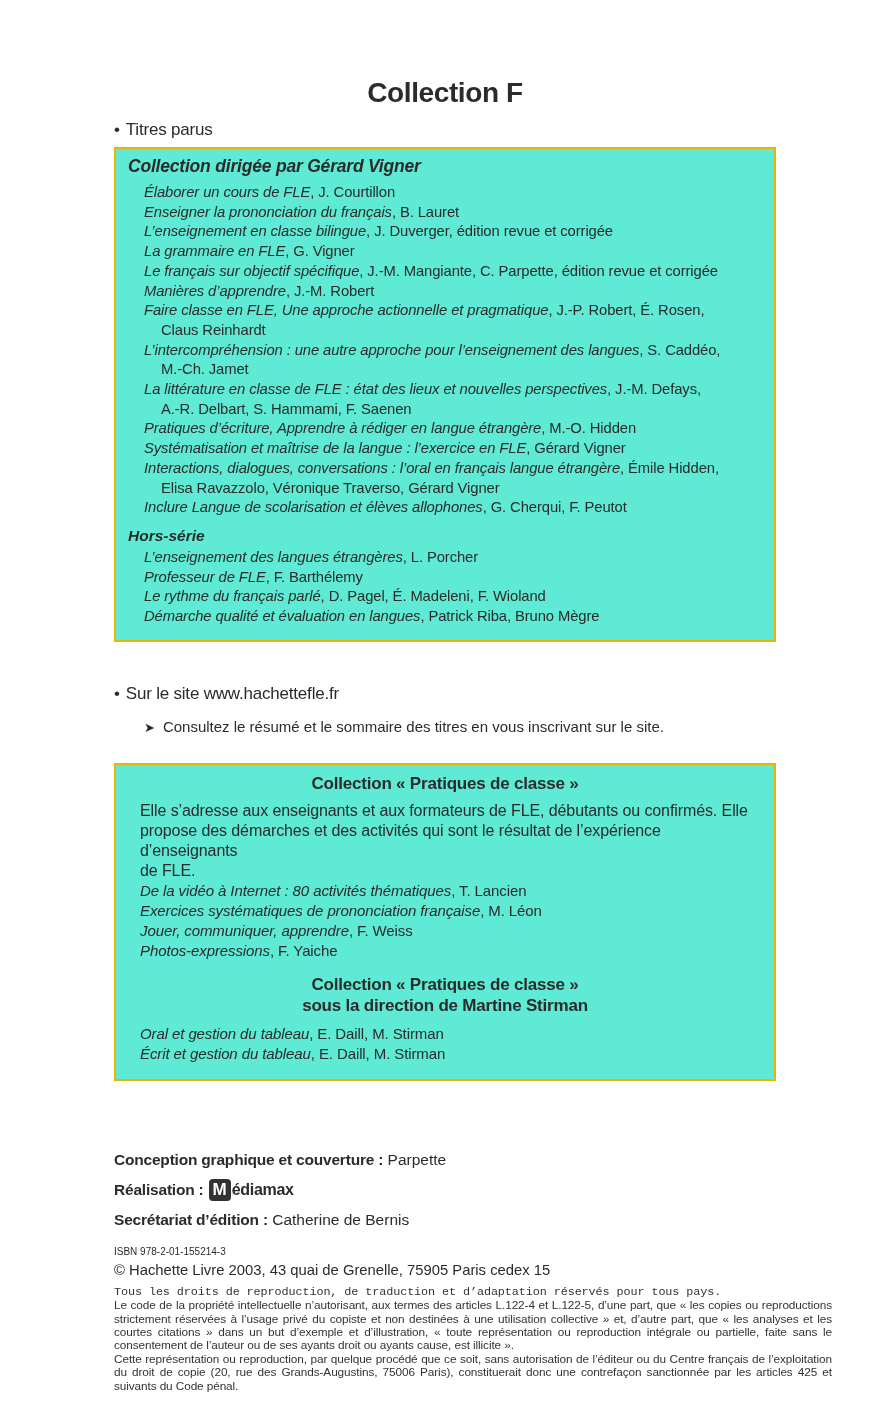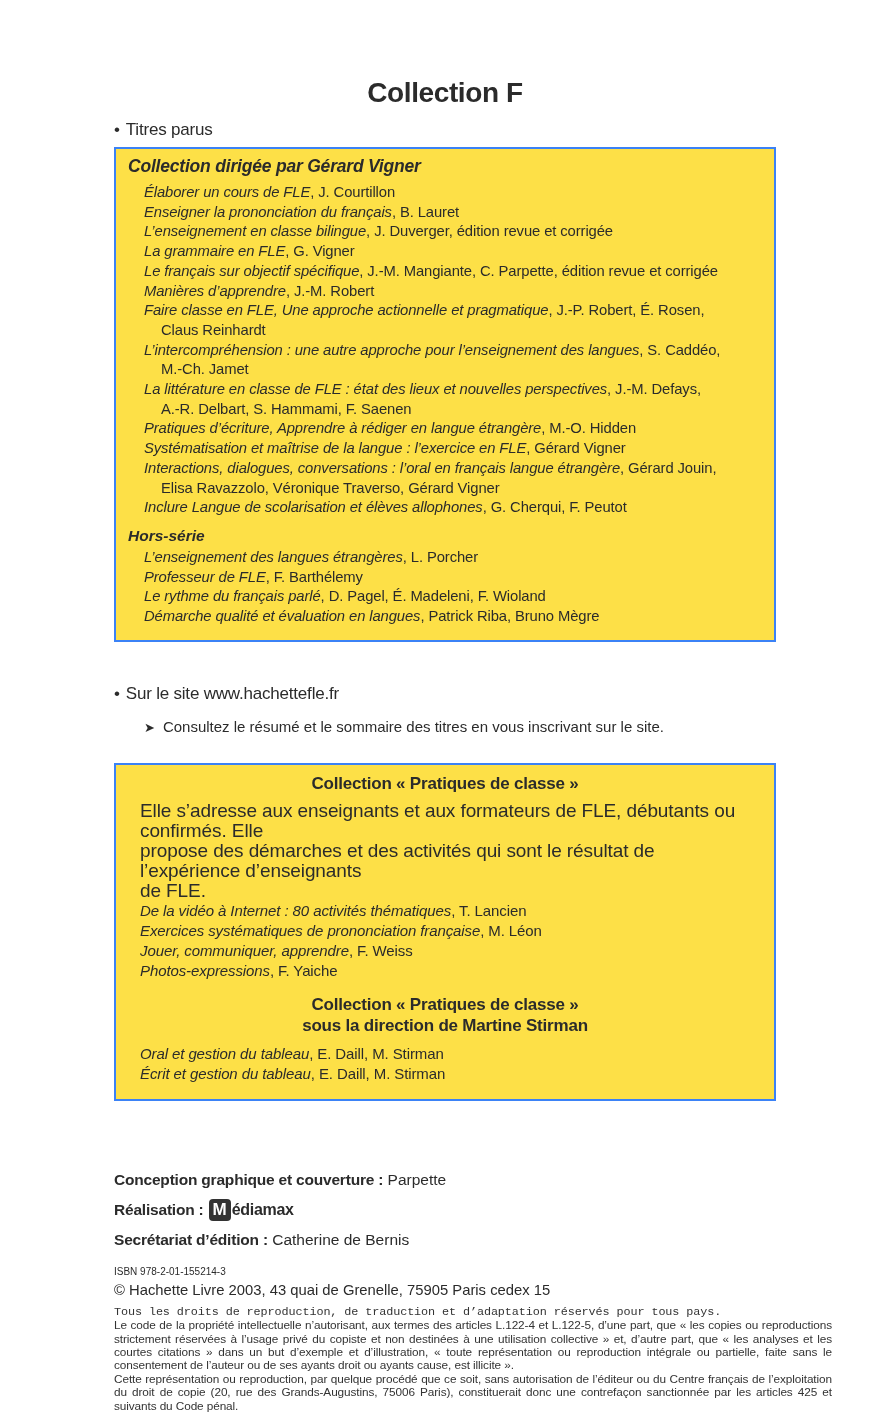--- a/index.html
+++ b/index.html
@@ -20,22 +20,22 @@
   }
 
   .bullet-heading {
     margin-top: 12px;
     font-size: 17px; font-weight: normal;
     letter-spacing: -0.2px;
   }
   .bullet { margin-right: 6px; }
 
   .frame {
-    border: 2px solid #3b82f6;
-    background: #fde047;
+    border: 2px solid #eab308;
+    background: #5eead4;
   }
   .box1 { margin-top: 7px; padding: 7px 12px 13px 12px; }
 
   .series-heading {
     margin: 0;
     font-size: 17.5px; font-weight: bold; font-style: italic;
     letter-spacing: -0.2px;
   }
   .hors-heading {
     margin: 9px 0 0 0;
@@ -56,21 +56,21 @@
     font-size: 15px;
   }
   .arrow-icon { margin-right: 8px; font-size: 13px; }
 
   .box2 { margin-top: 28px; padding: 9px 24px 15px 24px; }
   .box2-heading {
     margin: 0; text-align: center;
     font-size: 17px; font-weight: bold;
     letter-spacing: -0.2px;
   }
-  .desc { margin-top: 7px; font-size: 19px; line-height: 20px; letter-spacing: -0.1px; }
+  .desc { margin-top: 7px; font-size: 16px; line-height: 20px; letter-spacing: -0.1px; }
   .plist { margin-top: 0; font-size: 15px; line-height: 20px; letter-spacing: -0.1px; }
   .sub-heading {
     margin: 13px 0 8px 0; text-align: center;
     font-size: 17px; font-weight: bold; line-height: 21px;
     letter-spacing: -0.2px;
   }
 
   .credits { margin-top: 70px; font-size: 15.5px; }
   .credit-line { margin-bottom: 10px; }
   .credit-label { font-weight: bold; letter-spacing: -0.2px; }
@@ -111,21 +111,21 @@
       <div class="entry"><span class="it">Enseigner la prononciation du français</span><span>, B. Lauret</span></div>
       <div class="entry"><span class="it">L’enseignement en classe bilingue</span><span>, J. Duverger, édition revue et corrigée</span></div>
       <div class="entry"><span class="it">La grammaire en FLE</span><span>, G. Vigner</span></div>
       <div class="entry"><span class="it">Le français sur objectif spécifique</span><span>, J.-M. Mangiante, C. Parpette, édition revue et corrigée</span></div>
       <div class="entry"><span class="it">Manières d’apprendre</span><span>, J.-M. Robert</span></div>
       <div class="entry"><span class="it">Faire classe en FLE, Une approche actionnelle et pragmatique</span><span>, J.-P. Robert, É. Rosen,</span><span class="cont">Claus Reinhardt</span></div>
       <div class="entry"><span class="it">L’intercompréhension : une autre approche pour l’enseignement des langues</span><span>, S. Caddéo,</span><span class="cont">M.-Ch. Jamet</span></div>
       <div class="entry"><span class="it">La littérature en classe de FLE : état des lieux et nouvelles perspectives</span><span>, J.-M. Defays,</span><span class="cont">A.-R. Delbart, S. Hammami, F. Saenen</span></div>
       <div class="entry"><span class="it">Pratiques d’écriture, Apprendre à rédiger en langue étrangère</span><span>, M.-O. Hidden</span></div>
       <div class="entry"><span class="it">Systématisation et maîtrise de la langue : l’exercice en FLE</span><span>, Gérard Vigner</span></div>
-      <div class="entry"><span class="it">Interactions, dialogues, conversations : l’oral en français langue étrangère</span><span>, Gérard Jouin,</span><span class="cont">Elisa Ravazzolo, Véronique Traverso, Gérard Vigner</span></div>
+      <div class="entry"><span class="it">Interactions, dialogues, conversations : l’oral en français langue étrangère</span><span>, Émile Hidden,</span><span class="cont">Elisa Ravazzolo, Véronique Traverso, Gérard Vigner</span></div>
       <div class="entry"><span class="it">Inclure Langue de scolarisation et élèves allophones</span><span>, G. Cherqui, F. Peutot</span></div>
     </div>
 
     <h3 class="hors-heading">Hors-série</h3>
 
     <div class="book-list" style="margin-top:3px;">
       <div class="entry"><span class="it">L’enseignement des langues étrangères</span><span>, L. Porcher</span></div>
       <div class="entry"><span class="it">Professeur de FLE</span><span>, F. Barthélemy</span></div>
       <div class="entry"><span class="it">Le rythme du français parlé</span><span>, D. Pagel, É. Madeleni, F. Wioland</span></div>
       <div class="entry"><span class="it">Démarche qualité et évaluation en langues</span><span>, Patrick Riba, Bruno Mègre</span></div>

